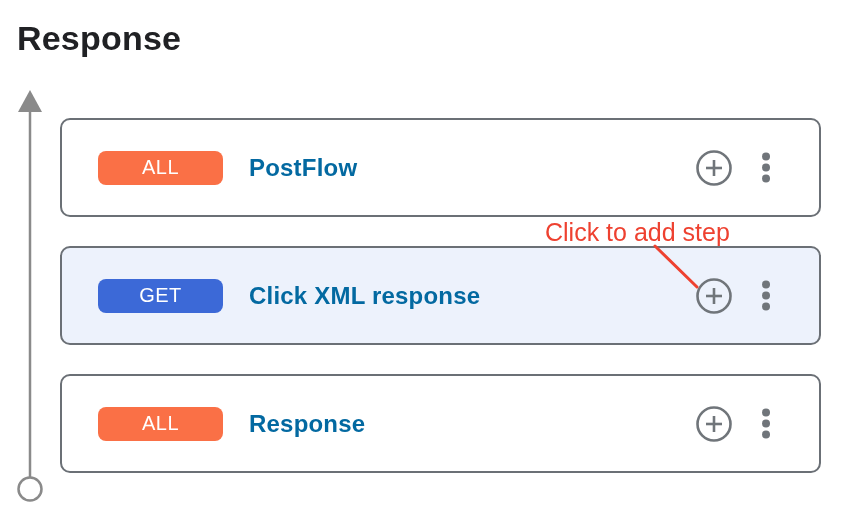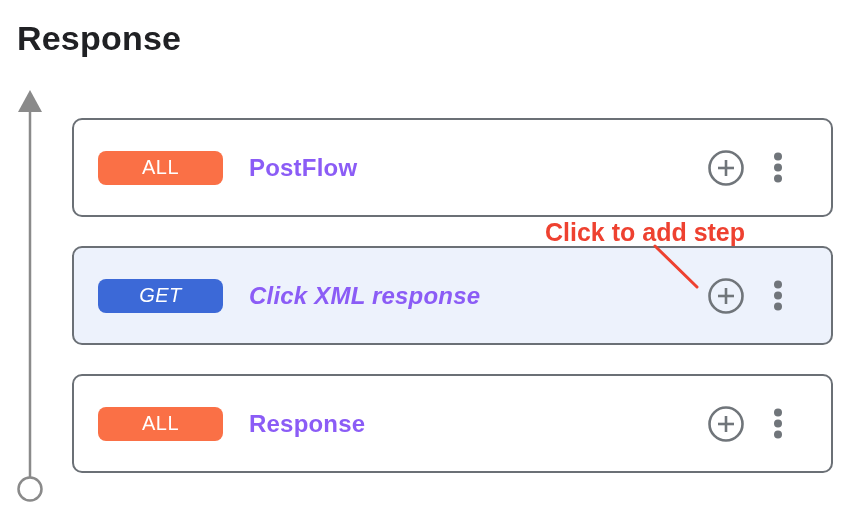--- a/index.html
+++ b/index.html
@@ -21,29 +21,29 @@
   }
   .flow-arrow-svg {
     position: absolute;
     left: 0;
     top: 0;
     width: 62px;
     height: 514px;
   }
   .card {
     position: absolute;
-    left: 72px;
+    left: 60px;
     width: 761px;
     height: 99px;
     background: #ffffff;
     border: 2px solid #6b7076;
     border-radius: 10px;
     display: flex;
     align-items: center;
-    padding-left: 24px;
+    padding-left: 36px;
     padding-right: 48px;
   }
   .card-0 { top: 118px; }
   .card-1 { top: 246px; }
   .card-2 { top: 374px; }
   .badge {
     width: 125px;
     height: 34px;
     border-radius: 8px;
     color: #ffffff;
@@ -52,21 +52,21 @@
     display: flex;
     align-items: center;
     justify-content: center;
     letter-spacing: 0.5px;
     flex: none;
   }
   .card-label {
     margin-left: 26px;
     font-size: 24px;
     font-weight: 700;
-    color: #8b5cf6;
+    color: #0369a1;
     letter-spacing: 0.2px;
     white-space: nowrap;
   }
   .actions {
     margin-left: auto;
     display: flex;
     align-items: center;
     gap: 28px;
   }
   .icon-btn {
@@ -77,21 +77,21 @@
     display: flex;
     align-items: center;
     justify-content: center;
     color: #70757a;
   }
   .annotation-text {
     position: absolute;
     left: 545px;
     top: 218px;
     font-size: 25px;
-    font-weight: 700;
+    font-weight: 400;
     color: #ee4130;
     white-space: nowrap;
     z-index: 5;
   }
   .annotation-line-svg {
     position: absolute;
     left: 0;
     top: 0;
     width: 844px;
     height: 514px;
@@ -124,21 +124,21 @@
     <button class="icon-btn">
       <svg width="10" height="31" viewBox="0 0 10 31">
         <circle cx="5" cy="4.5" r="4" fill="currentColor"></circle>
         <circle cx="5" cy="15.5" r="4" fill="currentColor"></circle>
         <circle cx="5" cy="26.5" r="4" fill="currentColor"></circle>
       </svg>
     </button>
   </span>
 </div>
 
-<div class="card card-1" style="background-color: rgb(237, 242, 252); font-style: italic;">
+<div class="card card-1" style="background-color: rgb(237, 242, 252);">
   <span class="badge" style="background-color: rgb(60, 105, 215);">GET</span>
   <span class="card-label">Click XML response</span>
   <span class="actions">
     <button class="icon-btn">
       <svg width="38" height="38" viewBox="0 0 38 38">
         <circle cx="19" cy="19" r="16.5" fill="none" stroke="currentColor" stroke-width="2.6"></circle>
         <line x1="19" y1="11" x2="19" y2="27" stroke="currentColor" stroke-width="2.6"></line>
         <line x1="11" y1="19" x2="27" y2="19" stroke="currentColor" stroke-width="2.6"></line>
       </svg>
     </button>

